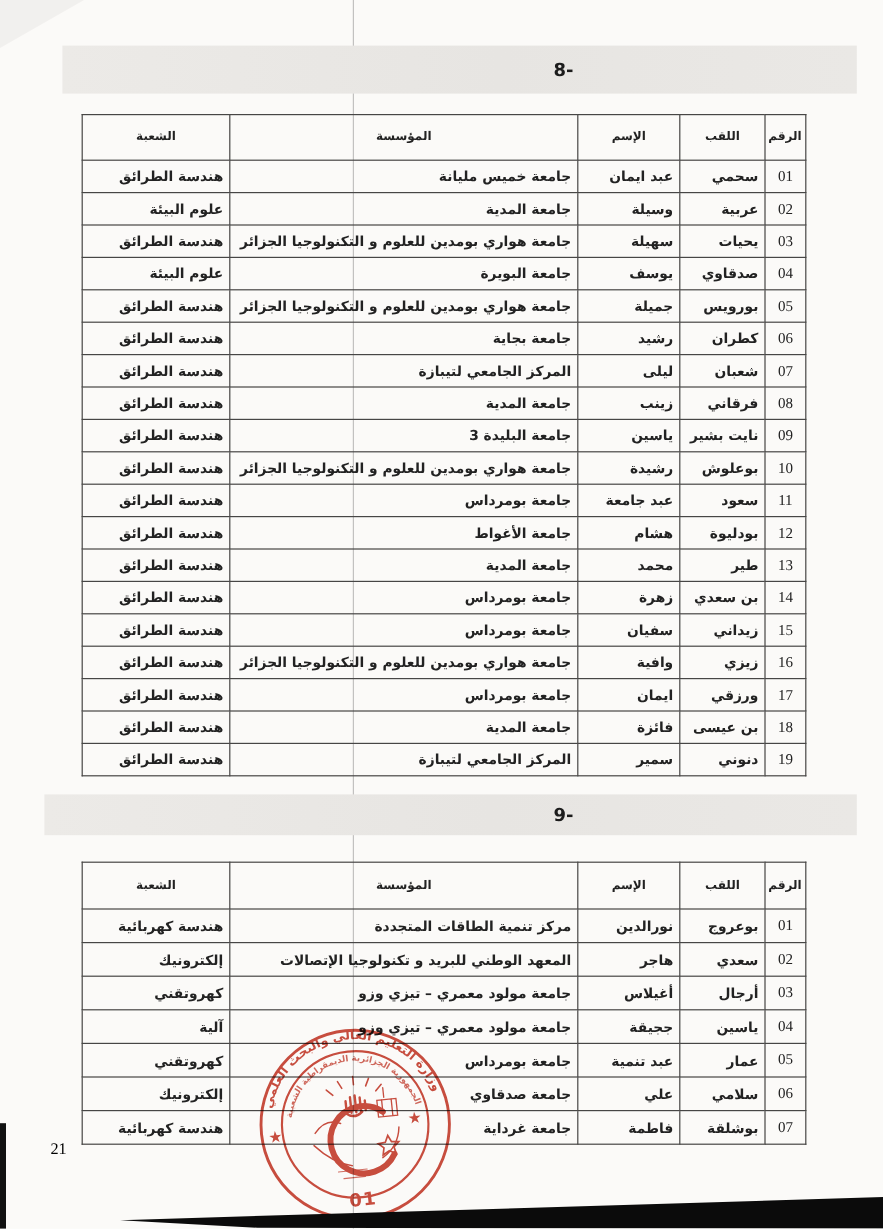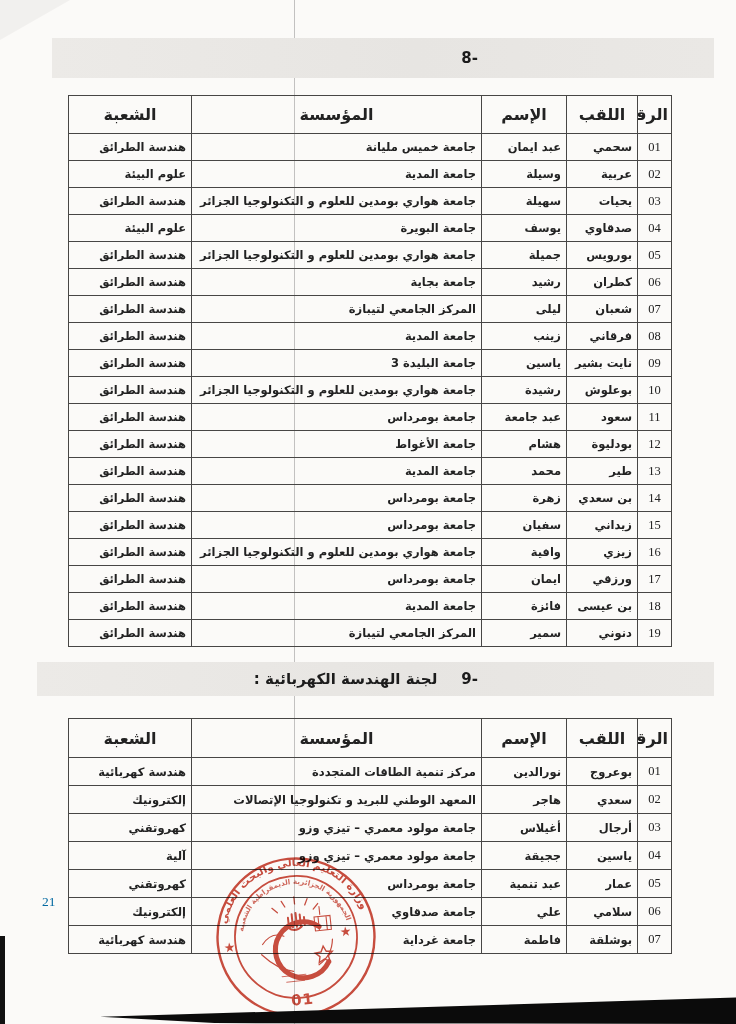--- a/index.html
+++ b/index.html
@@ -29,29 +29,29 @@
   .h-num{direction:ltr;unicode-bidi:isolate;font-size:15px;margin-left:24px;}
   .h-title{font-size:15px;letter-spacing:.2px;white-space:nowrap;}
 
   
   table.committee{position:absolute;left:68px;width:603px;direction:rtl;
     border-collapse:collapse;table-layout:fixed;background:transparent;}
   table.t1{top:95px;}
   table.t2{top:718px;}
   table.committee th,table.committee td{
     border:1px solid #474645;color:#222;overflow:hidden;white-space:nowrap;}
-  table.committee th{font-size:16px;font-weight:700;text-align:center;padding:0 3px;}
+  table.committee th{font-size:10px;font-weight:700;text-align:center;padding:0 3px;}
   table.t1 thead tr{height:38px;} table.t1 tbody tr{height:27px;}
   table.t2 thead tr{height:39px;} table.t2 tbody tr{height:28px;}
   table.committee td{font-size:11.5px;font-weight:700;text-align:right;padding:0 5px;}
   table.committee td.c0{font-family:"Liberation Serif",serif;font-weight:400;
     font-size:12.5px;text-align:center;direction:ltr;padding:0 2px;}
 
-  .page-number{position:absolute;left:42px;top:894px;font-family:"Liberation Serif",serif;
-    font-size:13.5px;color:#0369a1;}
+  .page-number{position:absolute;left:42px;top:950px;font-family:"Liberation Serif",serif;
+    font-size:13.5px;color:#000000;}
 
   
   .stamp{position:absolute;left:204px;top:845px;width:184px;height:184px;
     transform:rotate(-6deg);mix-blend-mode:multiply;opacity:.9;}
 </style>
 </head>
 <body>
 
 <div class="page">
 
@@ -211,21 +211,20 @@
           <td class="c1">دنوني</td>
           <td class="c2">سمير</td>
           <td class="c3">المركز الجامعي لتيبازة</td>
           <td class="c4">هندسة الطرائق</td>
         </tr>
       </tbody>
   </table>
 
   <div class="band band-2">
     <span class="h-num">9-</span>
-    <span class="h-title">لجنة الهندسة الكهربائية :</span>
   </div>
 
   <table class="committee t2">
     <colgroup>
         <col style="width:34px">
         <col style="width:71px">
         <col style="width:85px">
         <col style="width:290px">
         <col style="width:123px">
       </colgroup>

